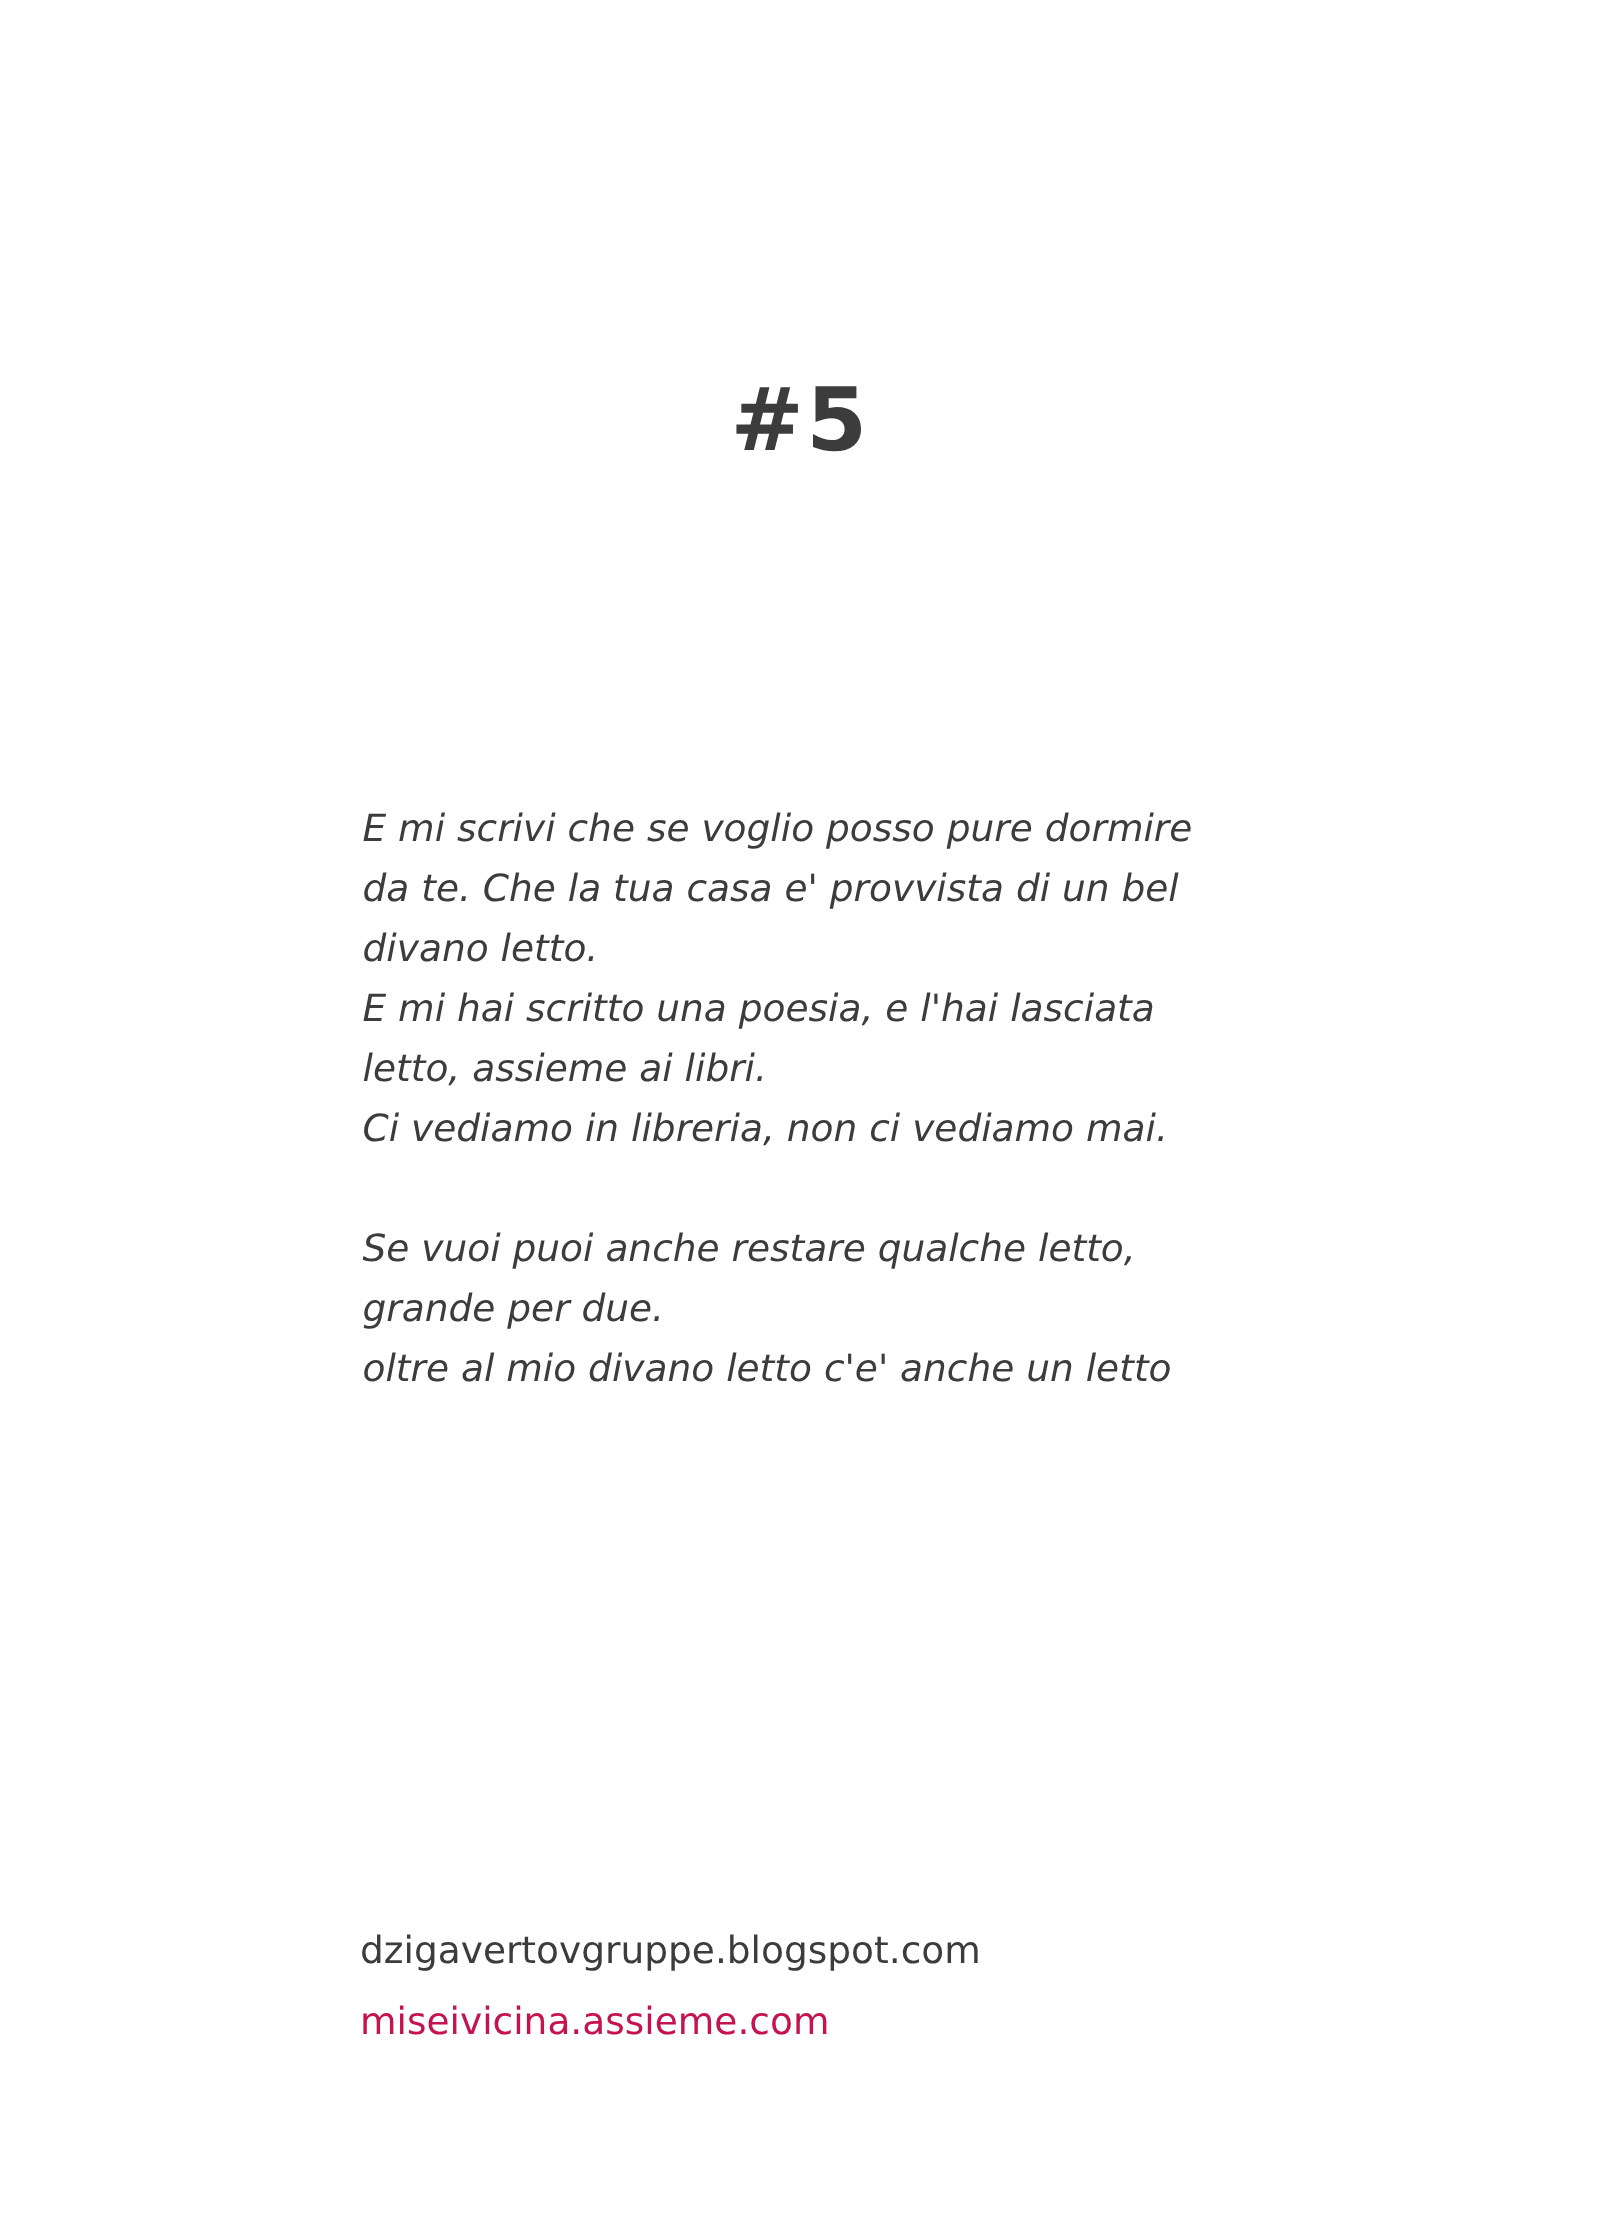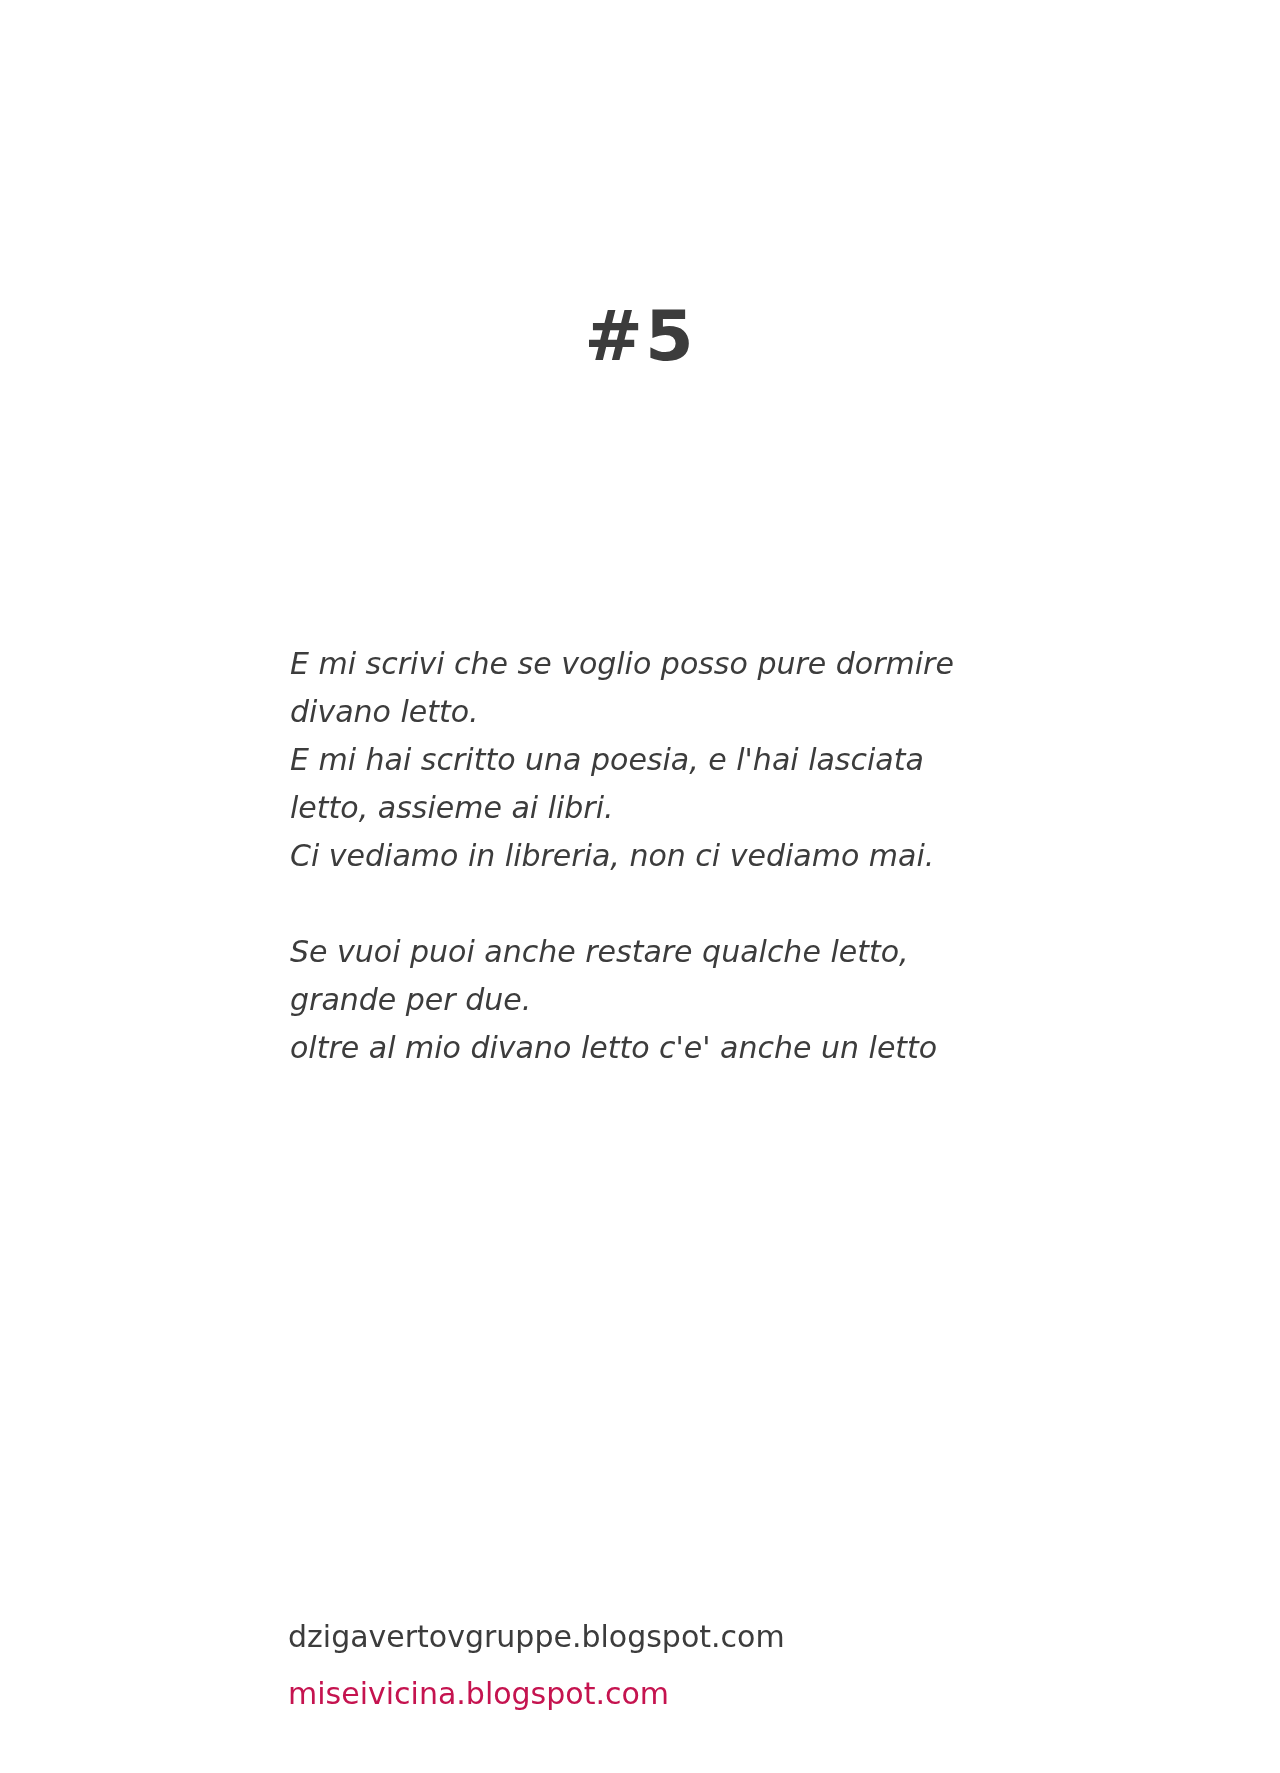--- a/index.html
+++ b/index.html
@@ -49,21 +49,21 @@
   .paragraph:last-child {
     margin-bottom: 0;
   }
   .line {
     white-space: nowrap;
     font-style: italic;
   }
   .footer {
     position: absolute;
     left: 288px;
-    top: 1608px;
+    top: 1532px;
     font-size: 30px;
     line-height: 57px;
   }
   .footer-link {
     display: block;
     text-decoration: none;
     cursor: pointer;
     white-space: nowrap;
   }
   .footer-link.primary {
@@ -77,32 +77,33 @@
 <body>
 
 <div class="page">
 
   <div class="page-title">#5</div>
 
   <div class="body-text">
 
     <div class="paragraph">
       <div class="line">E mi scrivi che se voglio posso pure dormire</div>
+      <div class="line">da te. Che la tua casa e' provvista di un bel</div>
       <div class="line">divano letto.</div>
       <div class="line">E mi hai scritto una poesia, e l'hai lasciata</div>
       <div class="line">letto, assieme ai libri.</div>
       <div class="line">Ci vediamo in libreria, non ci vediamo mai.</div>
     </div>
 
     <div class="paragraph">
       <div class="line">Se vuoi puoi anche restare qualche letto,</div>
       <div class="line">grande per due.</div>
       <div class="line">oltre al mio divano letto c'e' anche un letto</div>
     </div>
 
   </div>
 
   <div class="footer">
     <span class="footer-link primary">dzigavertovgruppe.blogspot.com</span>
-    <span class="footer-link accent">miseivicina.blogspot.com</span>
+    <span class="footer-link accent">miseivicina.assieme.com</span>
   </div>
 
 </div>
 
 </body></html>

